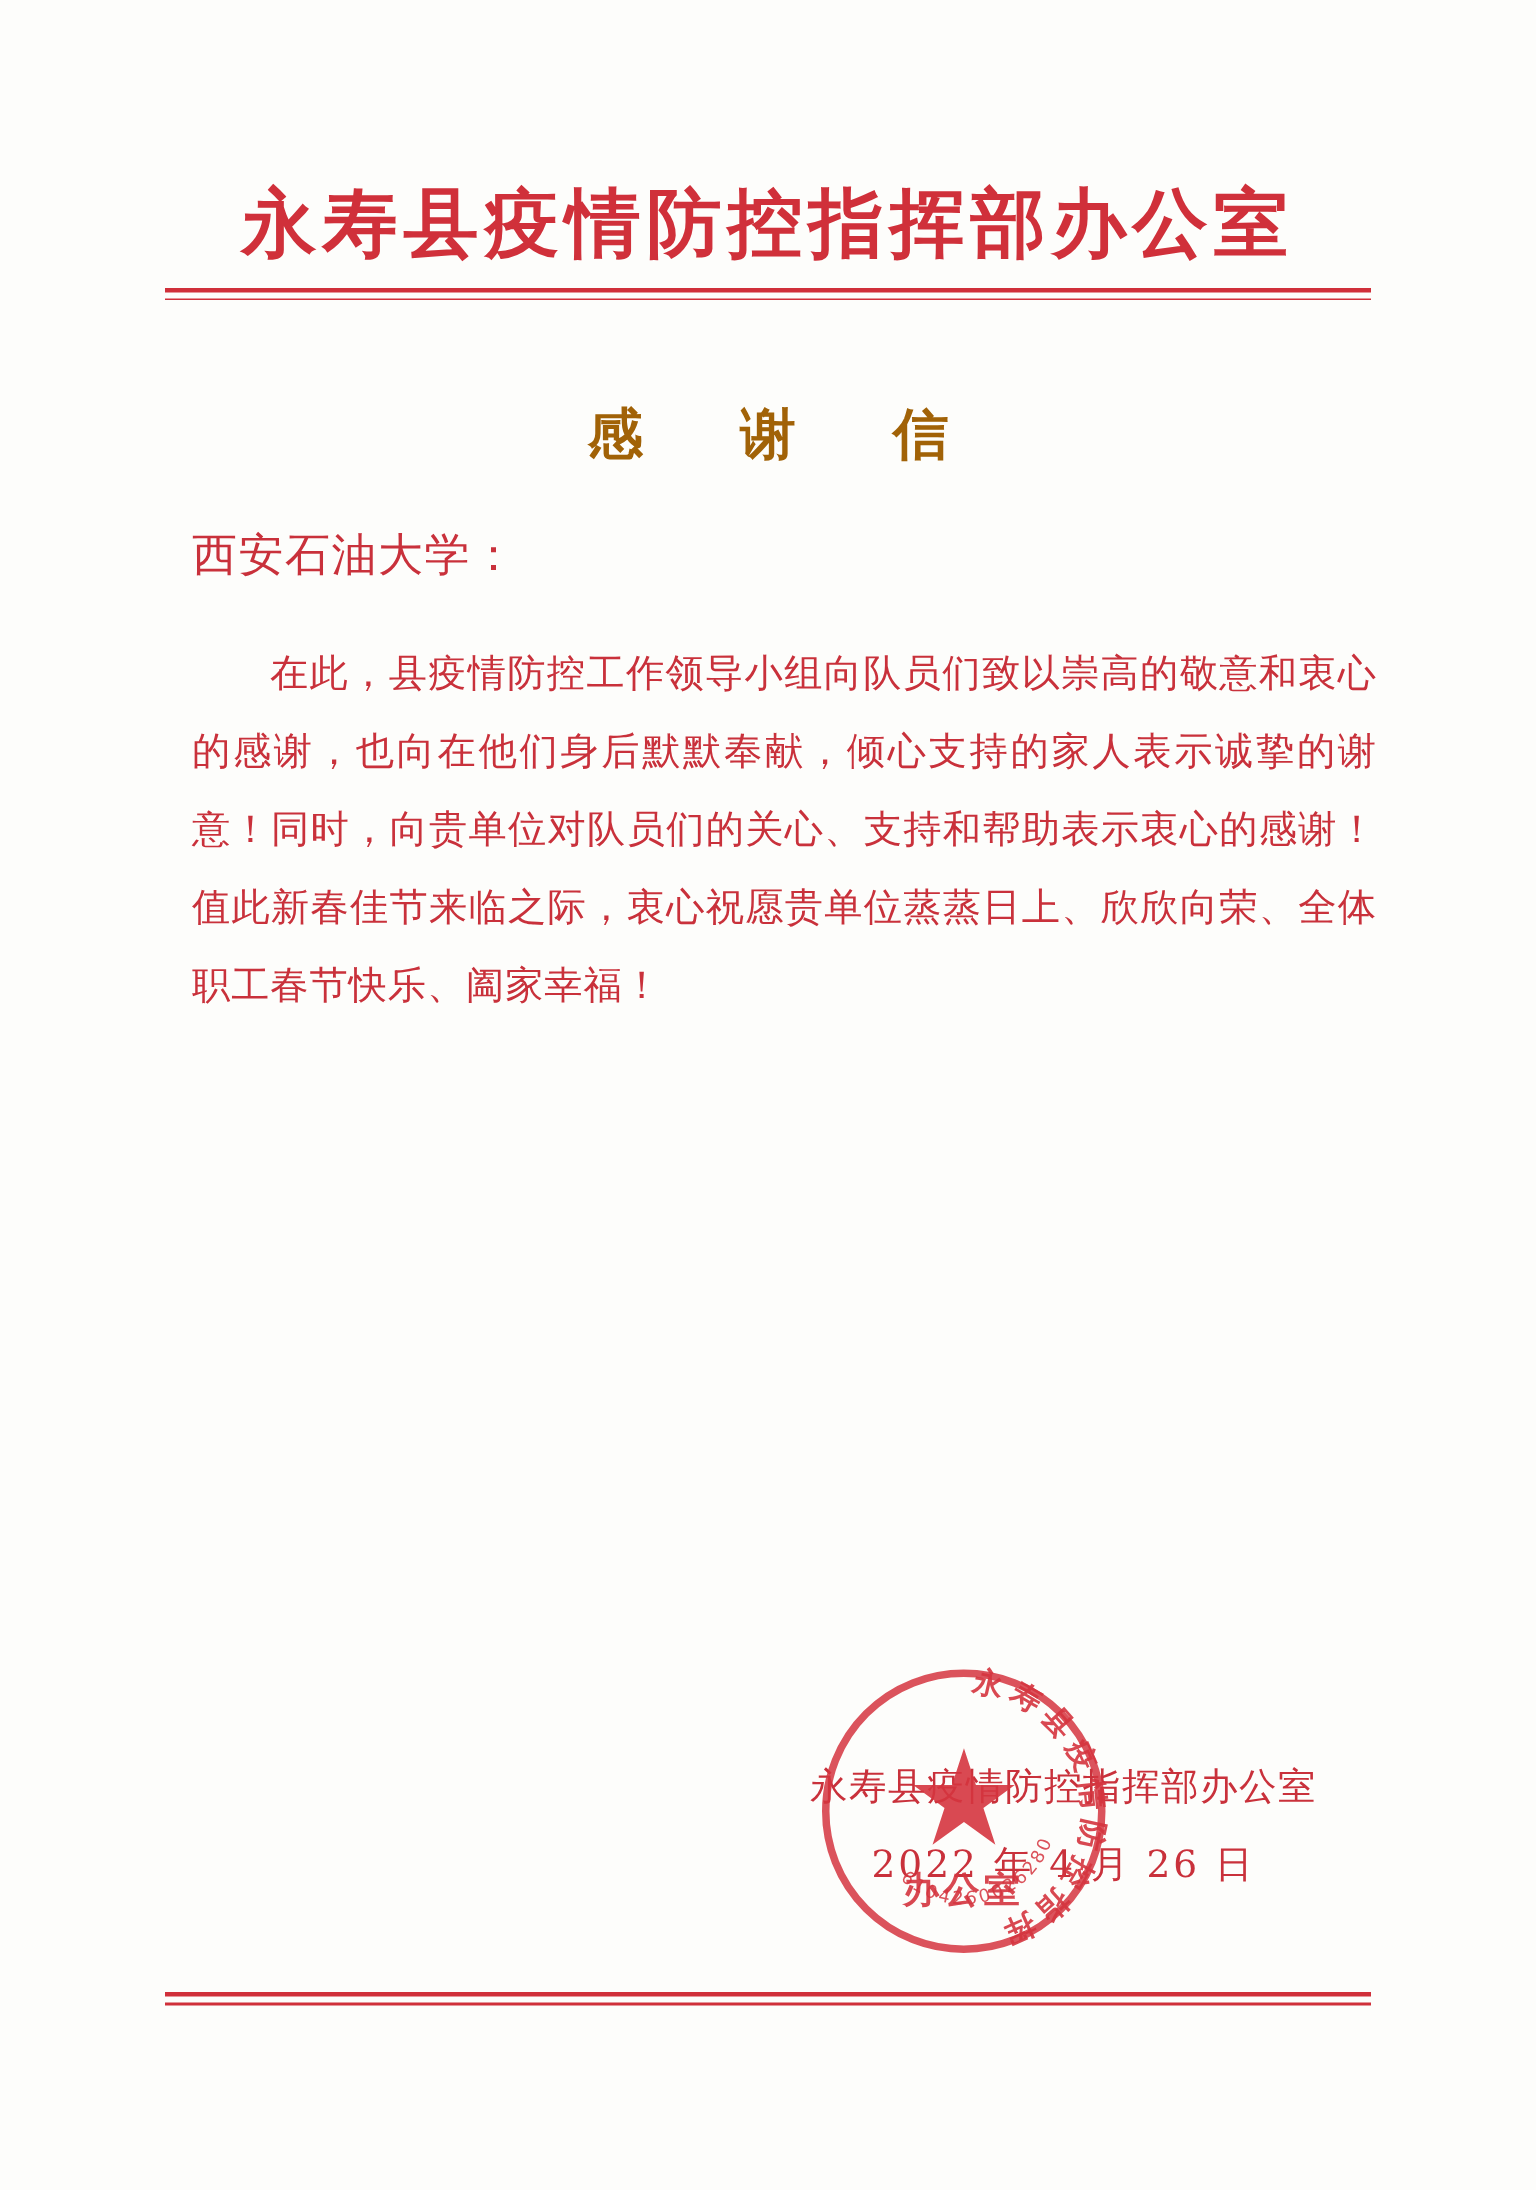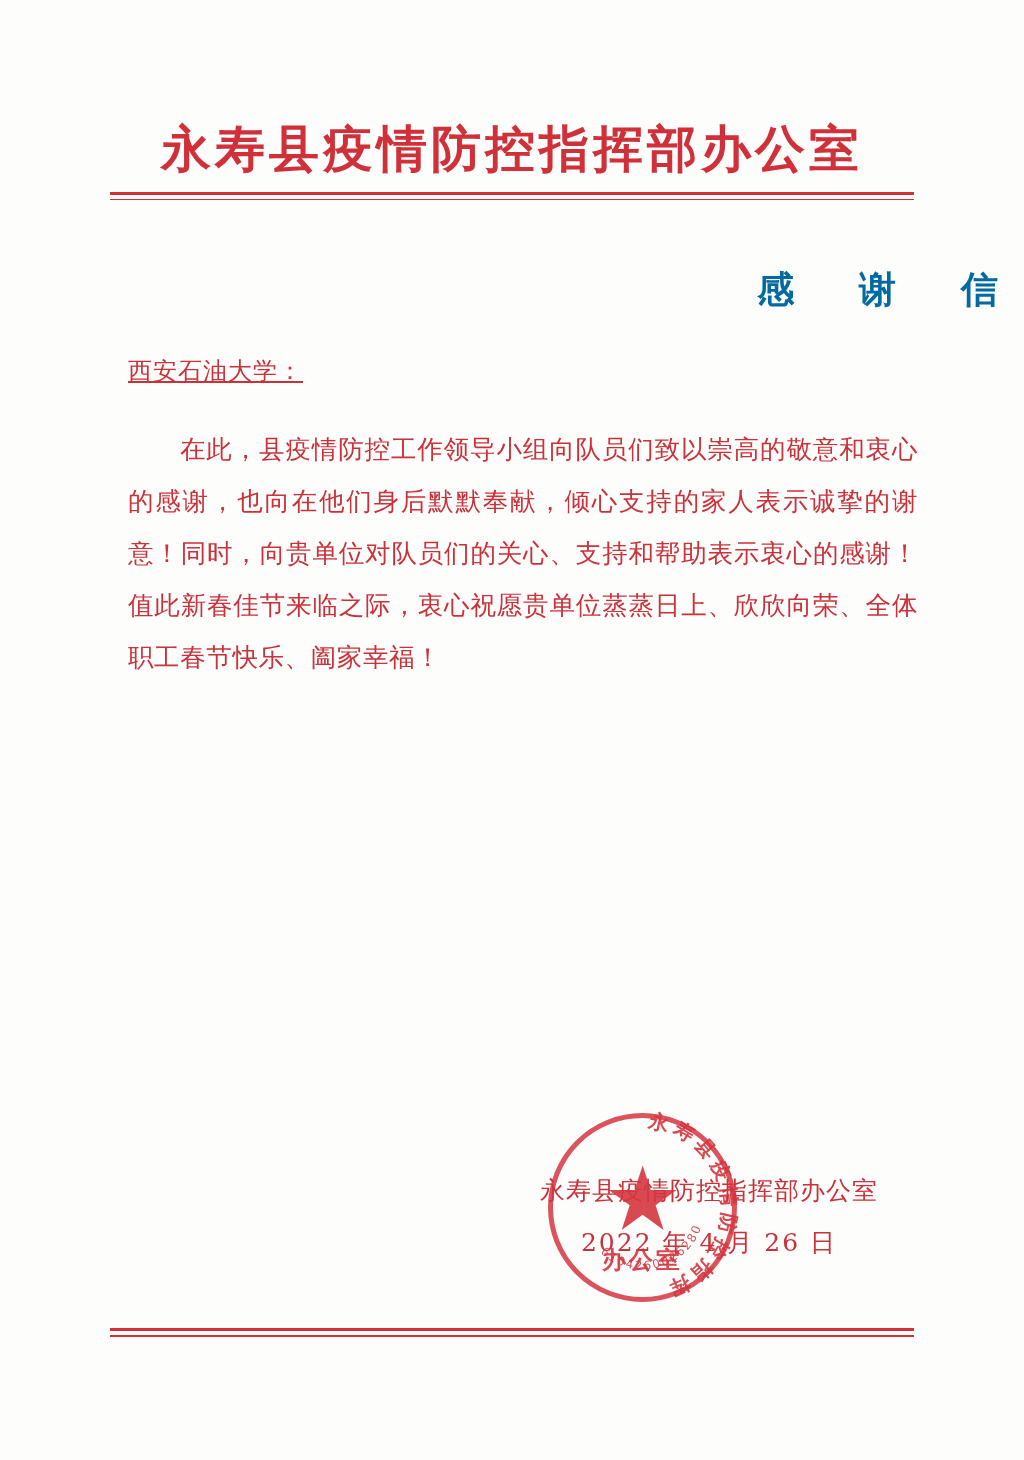--- a/index.html
+++ b/index.html
@@ -48,45 +48,44 @@
     height: 1.5px;
     background: #d0303a;
   }
 
   
   .doc-title {
     position: absolute;
     top: 265px;
     left: 0;
     right: 0;
-    text-align: right;
+    text-align: center;
     font-family: "DejaVu Serif", serif;
     font-weight: bold;
     font-size: 37px;
     letter-spacing: 26px;
     text-indent: 26px;
-    color: #0369a1;
+    color: #a16207;
   }
 
   
   .body-wrap {
     position: absolute;
     top: 345px;
     left: 128px;
     width: 790px;
     color: #c9313b;
     font-family: "DejaVu Serif", serif;
     font-size: 25.5px;
     line-height: 52px;
   }
   .salutation {
-    font-size: 24px;
+    font-size: 30px;
     margin-bottom: 6px;
     letter-spacing: 1px;
-    text-decoration: underline;
   }
   .para {
     text-indent: 52px;
     text-align: justify;
     text-justify: inter-ideograph;
     letter-spacing: 0.6px;
   }
 
   
   .signature {

